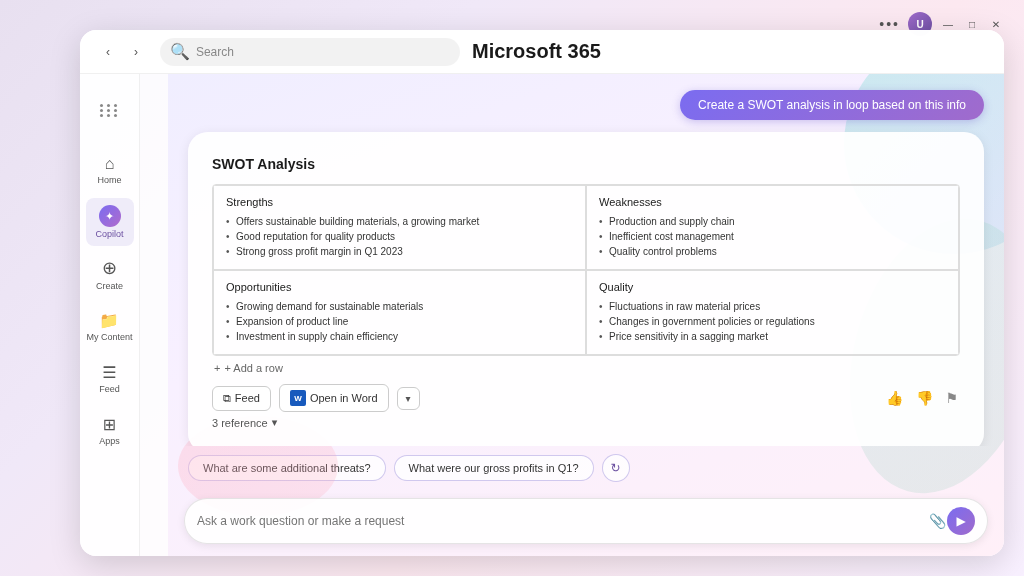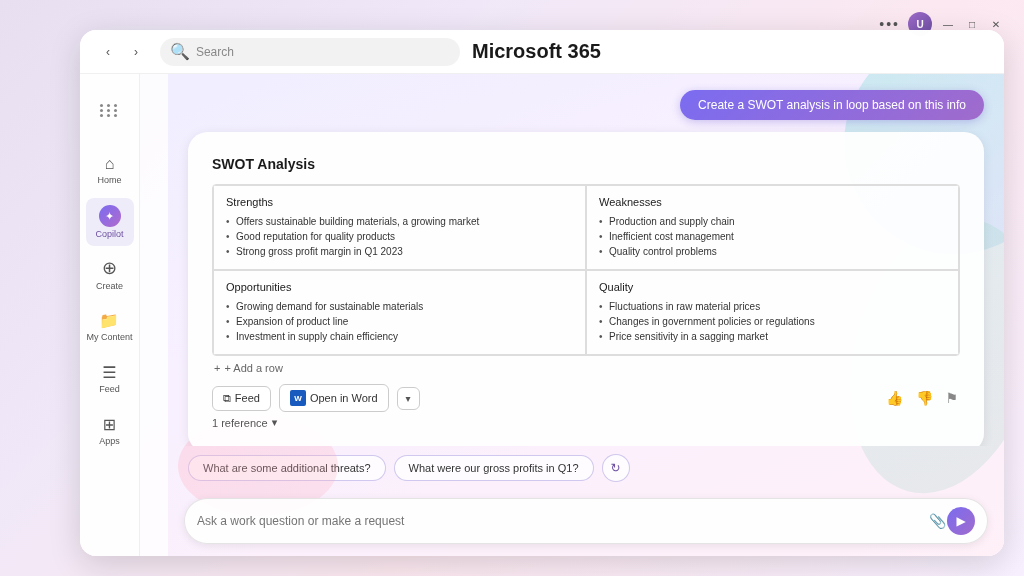--- a/index.html
+++ b/index.html
@@ -576,21 +576,21 @@
             </button>
             <button class="feedback-btn">
               <span>👎</span>
             </button>
             <button class="feedback-btn">
               <span>⚑</span>
             </button>
           </div>
 
           <div class="reference-row">
-            <span>1 reference</span>
+            <span>3 reference</span>
             <span>▾</span>
           </div>
         </div>
       </div>
 
       <div class="suggestions-row">
         <button class="suggestion-pill">What are some additional threats?</button>
         <button class="suggestion-pill">What were our gross profits in Q1?</button>
         <button class="refresh-btn">
           <span>↻</span>

